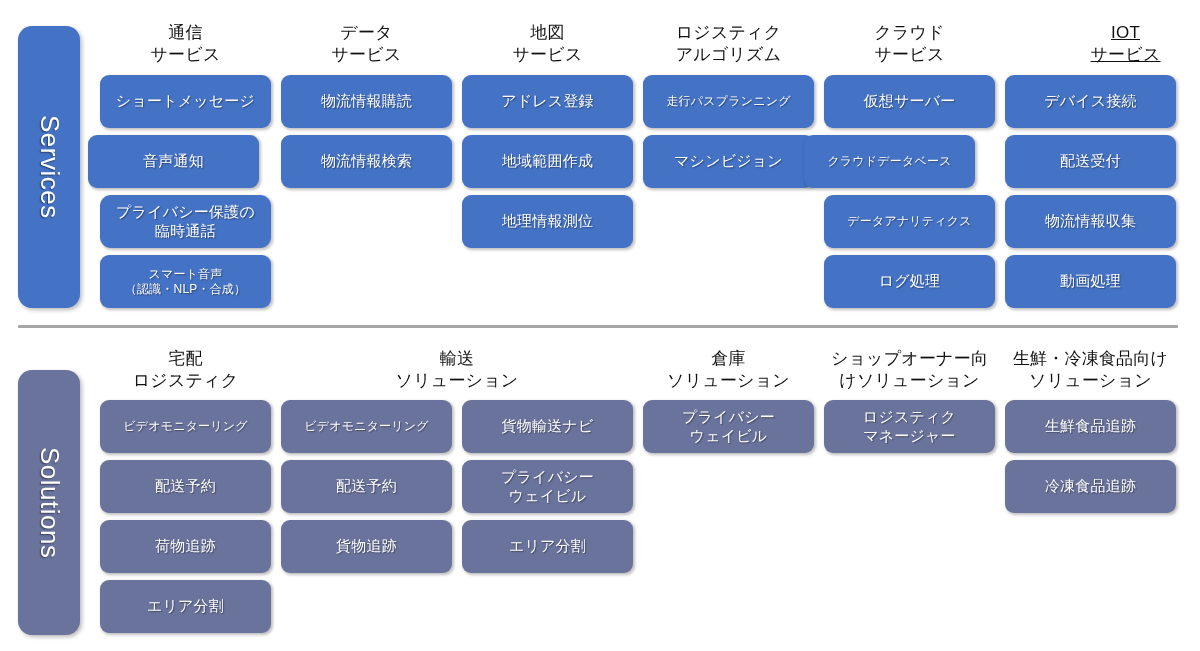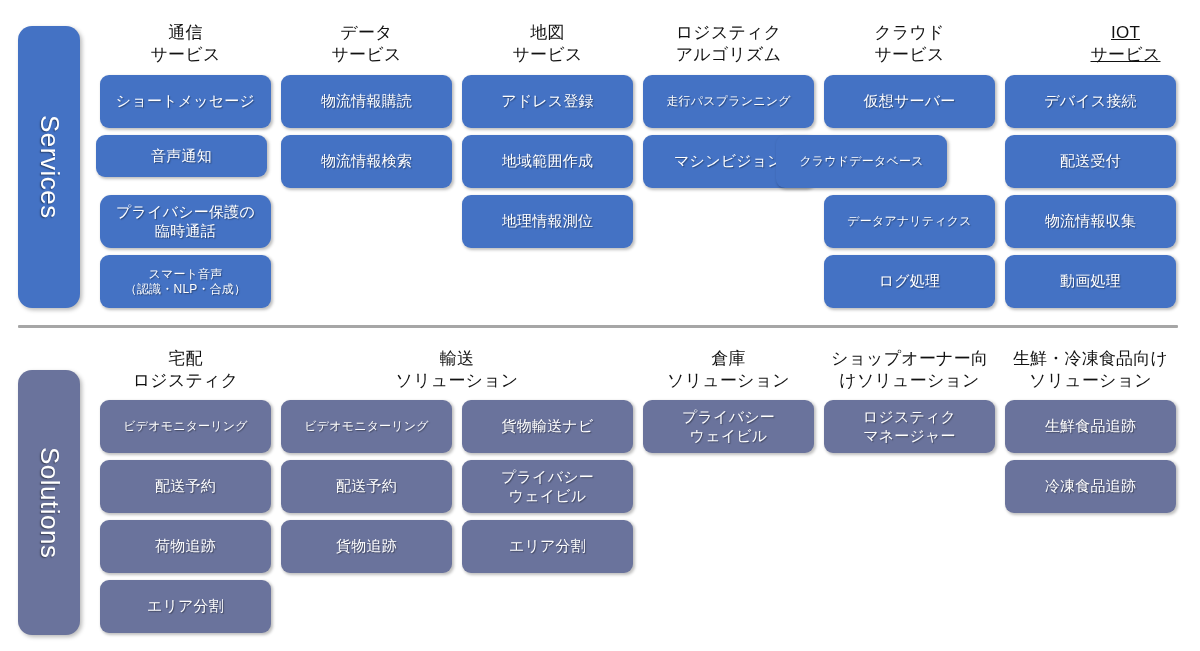--- a/index.html
+++ b/index.html
@@ -122,38 +122,38 @@
     <div class="col-header" style="left:462px; top:22px; width:171px;">地図
 サービス</div>
     <div class="col-header" style="left:643px; top:22px; width:171px;">ロジスティク
 アルゴリズム</div>
     <div class="col-header" style="left:824px; top:22px; width:171px;">クラウド
 サービス</div>
     <div class="col-header" style="left:1040px; top:22px; width:171px;text-decoration:underline;">IOT
 サービス</div>
 
     <div class="item-box services" style="left:100px; top:75px; width:171px; height:53px;">ショートメッセージ</div>
-    <div class="item-box services" style="left:96px; top:135px; width:171px; height:42px;">音声通知</div>
+    <div class="item-box services" style="left:88px; top:135px; width:171px; height:53px;">音声通知</div>
     <div class="item-box services" style="left:100px; top:195px; width:171px; height:53px;border-radius:11px;">プライバシー保護の
 臨時通話</div>
     <div class="item-box services tight" style="left:100px; top:255px; width:171px; height:53px;">スマート音声
 （認識・NLP・合成）</div>
 
     <div class="item-box services" style="left:281px; top:75px; width:171px; height:53px;">物流情報購読</div>
     <div class="item-box services" style="left:281px; top:135px; width:171px; height:53px;">物流情報検索</div>
 
     <div class="item-box services" style="left:462px; top:75px; width:171px; height:53px;">アドレス登録</div>
     <div class="item-box services" style="left:462px; top:135px; width:171px; height:53px;">地域範囲作成</div>
     <div class="item-box services" style="left:462px; top:195px; width:171px; height:53px;">地理情報測位</div>
 
     <div class="item-box services tight" style="left:643px; top:75px; width:171px; height:53px;">走行パスプランニング</div>
     <div class="item-box services" style="left:643px; top:135px; width:171px; height:53px;">マシンビジョン</div>
 
     <div class="item-box services" style="left:824px; top:75px; width:171px; height:53px;">仮想サーバー</div>
-    <div class="item-box services tight" style="left:776px; top:135px; width:171px; height:53px;">クラウドデータベース</div>
+    <div class="item-box services tight" style="left:804px; top:135px; width:171px; height:53px;">クラウドデータベース</div>
     <div class="item-box services tight" style="left:824px; top:195px; width:171px; height:53px;">データアナリティクス</div>
     <div class="item-box services" style="left:824px; top:255px; width:171px; height:53px;">ログ処理</div>
 
     <div class="item-box services" style="left:1005px; top:75px; width:171px; height:53px;">デバイス接続</div>
     <div class="item-box services" style="left:1005px; top:135px; width:171px; height:53px;">配送受付</div>
     <div class="item-box services" style="left:1005px; top:195px; width:171px; height:53px;">物流情報収集</div>
     <div class="item-box services" style="left:1005px; top:255px; width:171px; height:53px;">動画処理</div>
   </div>
 
   <div id="section-divider"></div>

